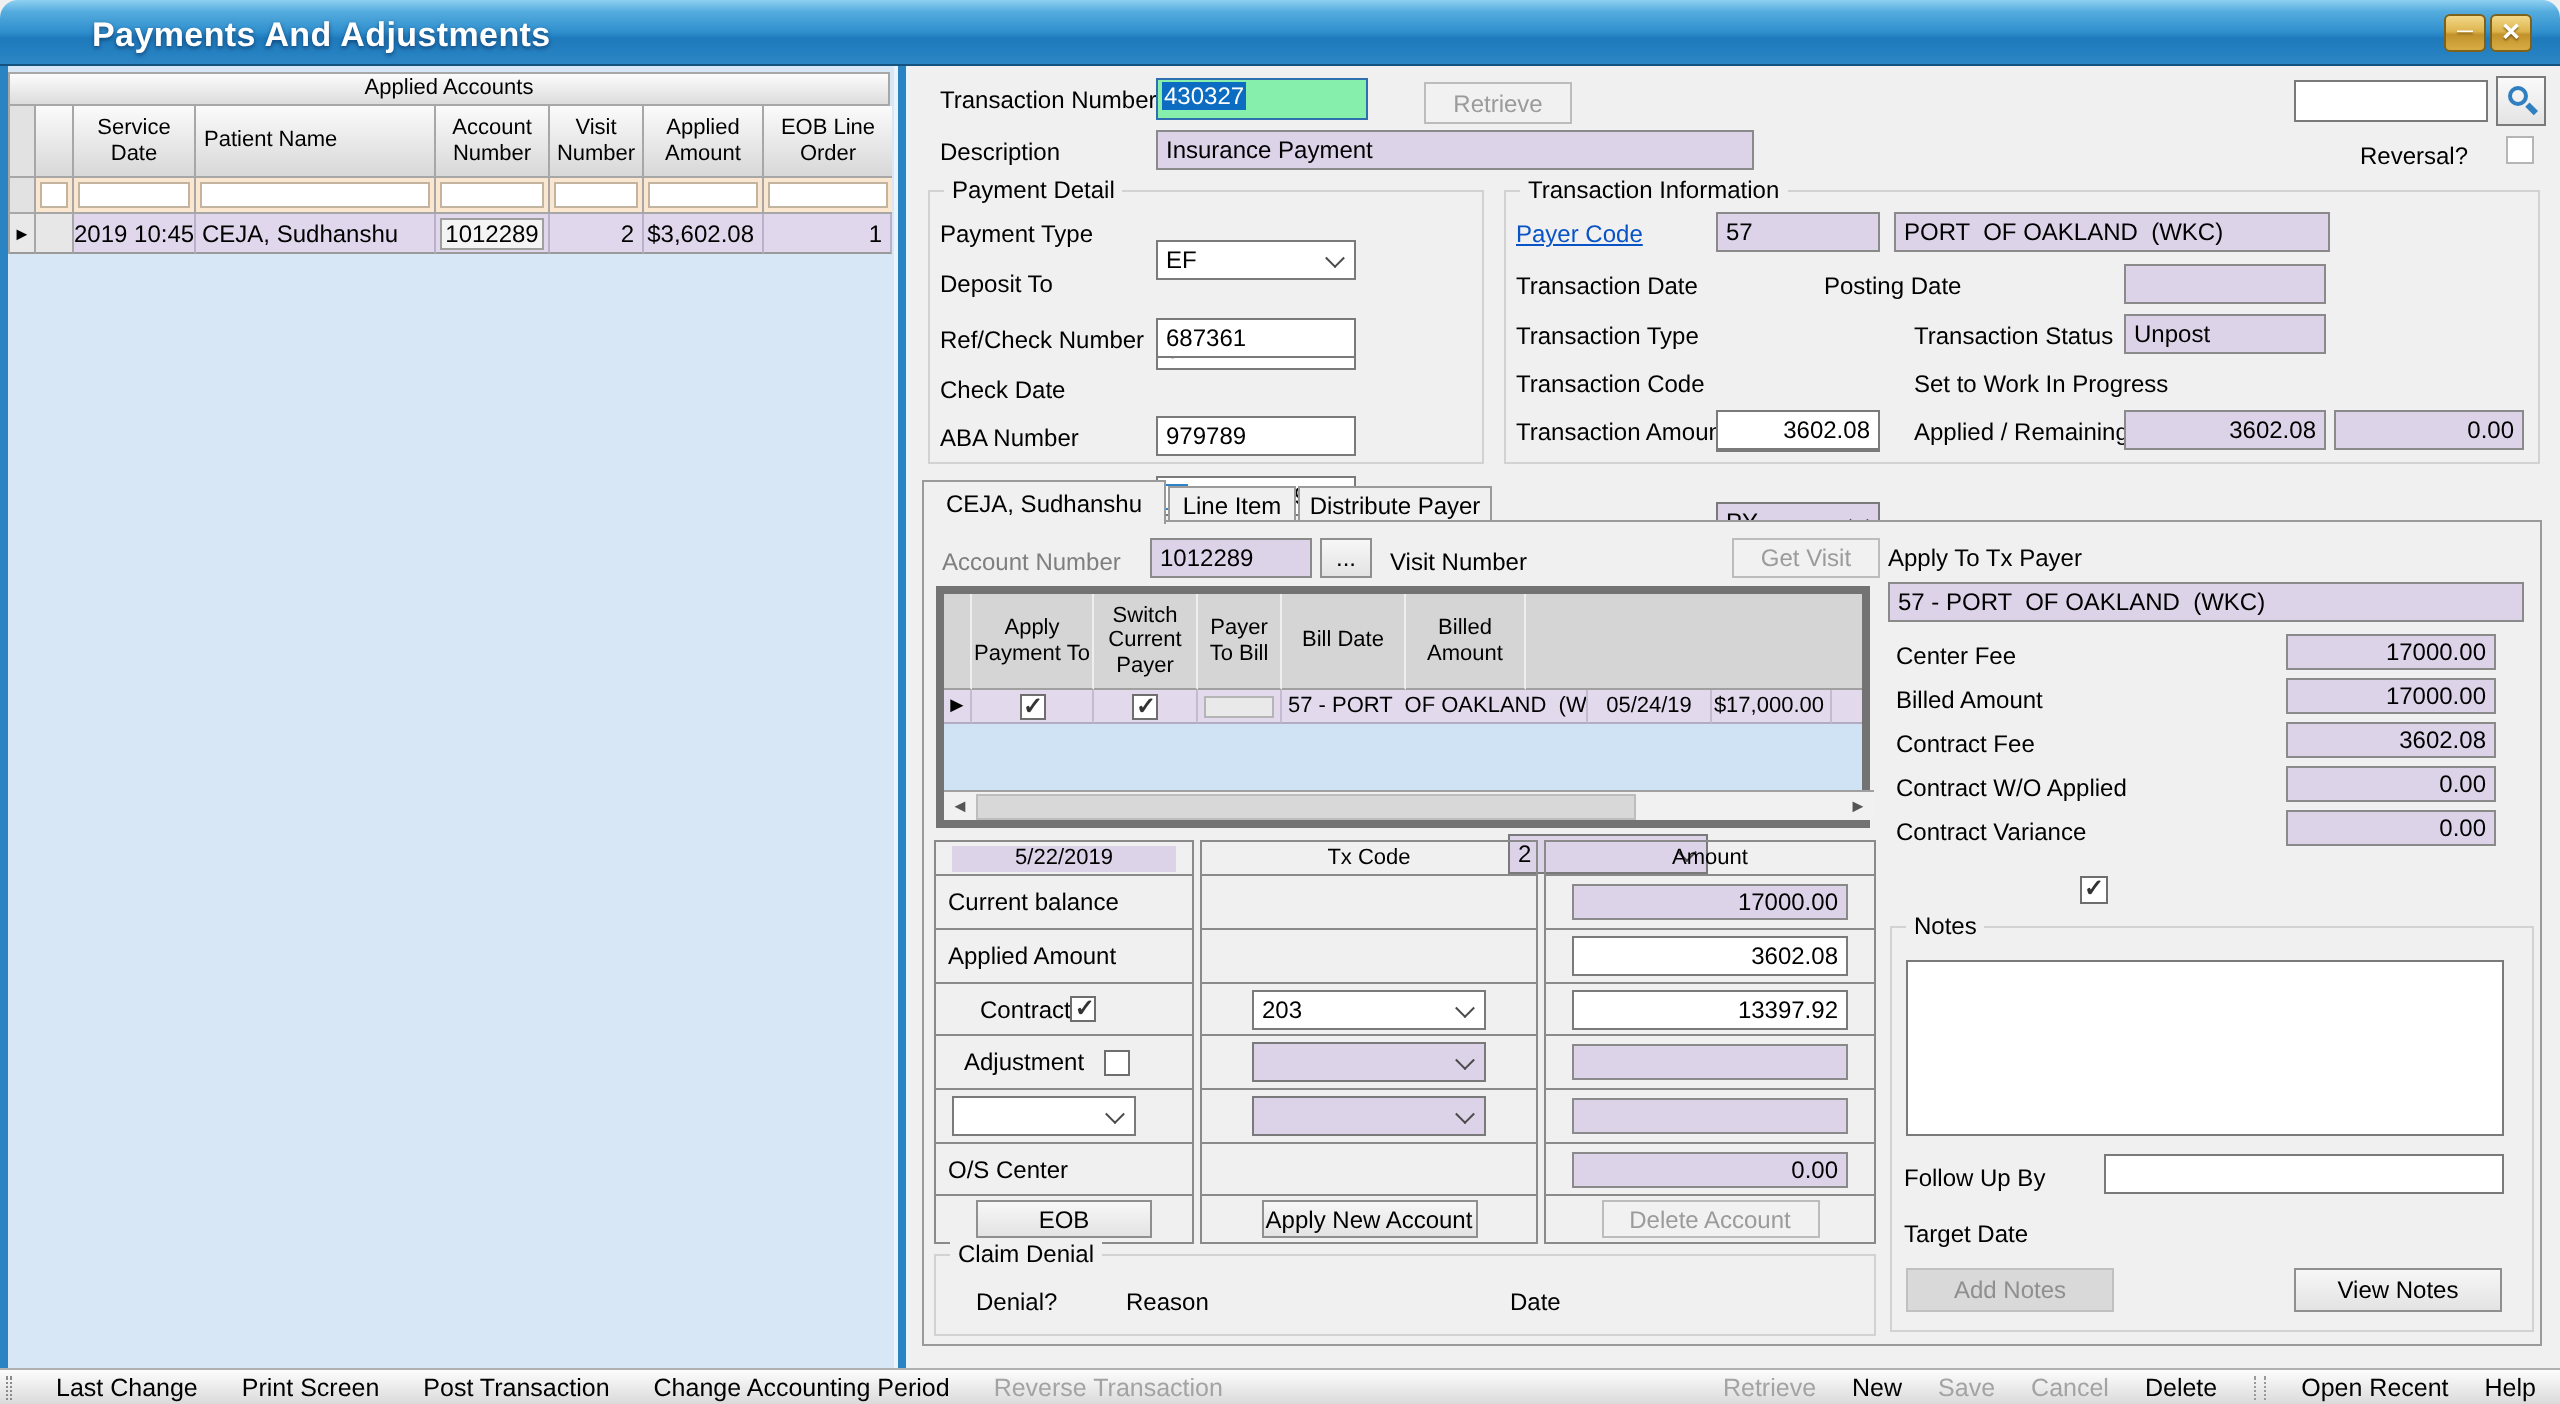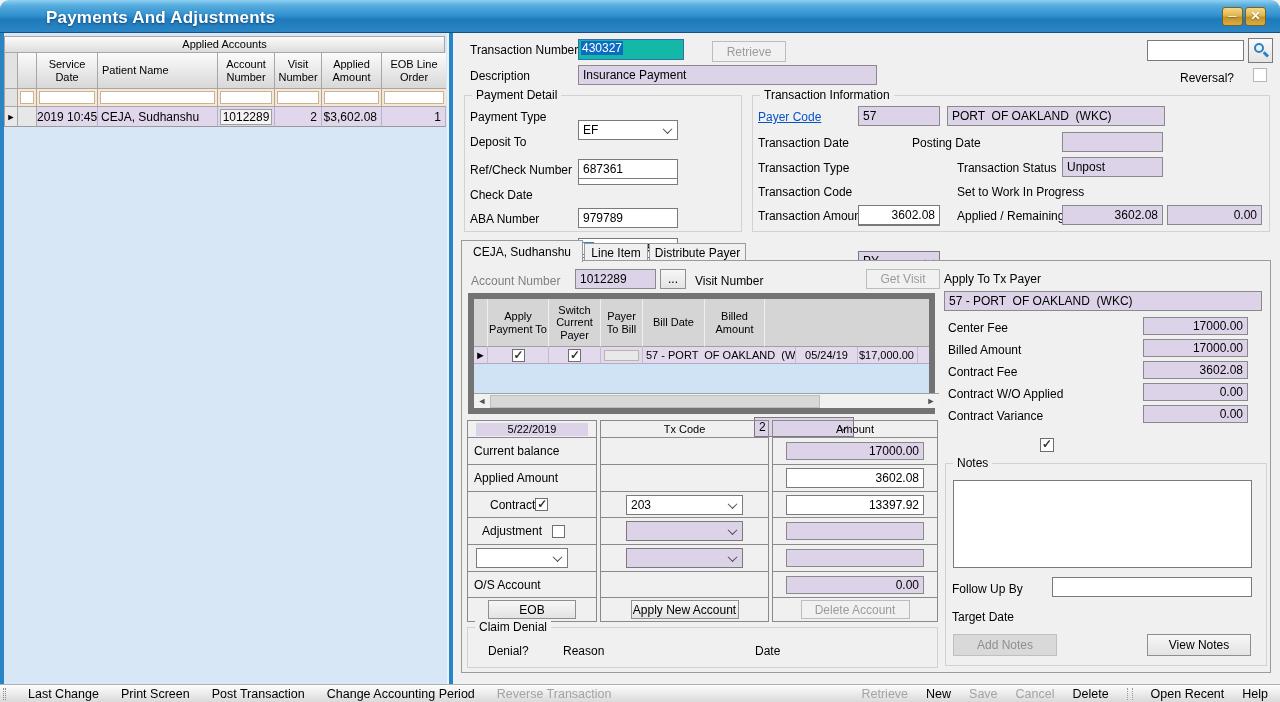--- a/index.html
+++ b/index.html
@@ -68,36 +68,36 @@
 .cb { width:14px; height:14px; background:#fff; border:1px solid #6e6e6e; position:relative; cursor:pointer; }
 .cb.checked::after { content:"✓"; position:absolute; left:1px; top:-2px; font-size:12px; font-weight:bold; color:#333; }
 .cb.blue { border-color:#2e83c9; }
 .cb.blue.checked::after { color:#1e78c8; }
 .cb.gray { border-color:#b5b5b5; }
 .cb.small { width:13px; height:13px; }
 .grp { border:1px solid #d2d2d2; position:absolute; }
 .grp > .legend { position:absolute; top:-8px; left:7px; background:#f0f0f0; padding:0 4px; font-size:12px; }
 
 
-.tn-box { border:1px solid #2f6fb0; background:#14b8a6; height:21px; padding:1px 2px; }
+.tn-box { border:1px solid #2f6fb0; background:#86efac; height:21px; padding:1px 2px; }
 .tn-box .sel { background:#0c6cc2; color:#fff; font-size:12px; padding:0 1px; }
 
 
 .search-btn { border:1px solid #7a7a7a; background:linear-gradient(180deg,#fafafa,#e4e4e4); cursor:pointer; }
 .mag { position:absolute; left:5px; top:4px; width:10px; height:10px; border:2px solid #2f7fc1; border-radius:50%; }
 .mag-handle { position:absolute; left:14px; top:14px; width:6px; height:2.5px; background:#2f7fc1; transform:rotate(45deg); }
 
 
 .tab { border:1px solid #9a9a9a; border-bottom:none; background:#f0f0f0; font-size:12px;
   display:flex; align-items:center; justify-content:center; cursor:pointer; }
 .tab.active { z-index:3; background:#f0f0f0; }
 .tabpage { left:461px; top:260px; width:810px; height:413px; border:1px solid #9a9a9a; background:#f0f0f0; }
 
 
-.pgrid { left:468px; top:293px; width:467px; height:121px; border:6px solid #737373; background:#cfe3f4; }
+.pgrid { left:468px; top:293px; width:467px; height:121px; border:4px solid #737373; background:#cfe3f4; }
 .pg-head { display:flex; height:48px; background:#d5d5d5; }
 .pg-hcell { border-right:1px solid #efefef; border-bottom:1px solid #a0a0a0; font-size:11px;
   display:flex; align-items:center; justify-content:center; text-align:center; line-height:1.15; background:#d5d5d5; overflow:hidden;}
 .pg-row { display:flex; height:17px; }
 .pg-cell { border-right:1px solid #c3bbd2; border-bottom:1px solid #b3aac4; font-size:11px;
   display:flex; align-items:center; overflow:hidden; white-space:pre; }
 .pg-row.r1 .pg-cell { background:#e2d9ed; }
 .pg-row.r2 .pg-cell { background:#f1ecf6; }
 .p0{width:14px;} .p1{width:61px;} .p2{width:52px;} .p3{width:42px;} .p4{width:153px;} .p5{width:62px;} .p6{width:60px;} .p7{flex:1; border-right:0;}
 .pg-cell.center, .pg-hcell.center { justify-content:center; }
@@ -317,21 +317,21 @@
     <span>Contract</span>
     <span class="cb checked small"></span>
   </div>
   <div class="atrow" style="height:27px;padding-left:14px;gap:10px;">
     <span>Adjustment</span>
     <span class="cb small"></span>
   </div>
   <div class="atrow" style="height:27px;">
     <div class="combo" style="width:92px;margin-left:8px;"><span></span><span class="chev"></span></div>
   </div>
-  <div class="atrow" style="height:26px;padding-left:6px;">O/S Account</div>
+  <div class="atrow" style="height:26px;padding-left:6px;">O/S Center</div>
   <div class="atrow last" style="height:23px;">
     <div class="btn" style="width:88px;height:19px;margin:0 auto;">EOB</div>
   </div>
 </div>
 
 <div class="atcol" style="left:600px;top:420px;width:169px;">
   <div class="atrow" style="height:17px;">
       <div class="at-headtxt">Tx Code</div>
     </div>
   <div class="atrow" style="height:27px;"></div>

